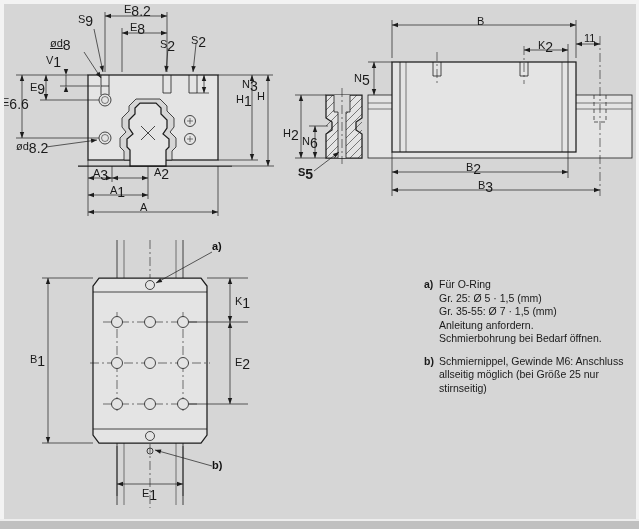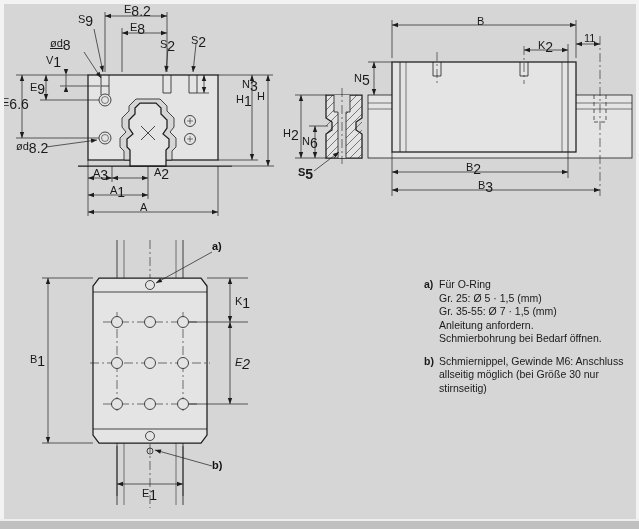--- a/index.html
+++ b/index.html
@@ -313,37 +313,37 @@
 <div class="dim" style="left:584px; top:33px;"><span>11</span><sub></sub></div>
 <div class="dim" style="left:354px; top:73px;"><span>N</span><sub>5</sub></div>
 <div class="dim" style="left:283px; top:128px;"><span>H</span><sub>2</sub></div>
 <div class="dim" style="left:302px; top:136px;"><span>N</span><sub>6</sub></div>
 <div class="dim" style="left:298px; top:167px;font-weight:bold;"><span>S</span><sub>5</sub></div>
 <div class="dim" style="left:466px; top:162px;"><span>B</span><sub>2</sub></div>
 <div class="dim" style="left:478px; top:180px;"><span>B</span><sub>3</sub></div>
 
 <div class="dim" style="left:235px; top:296px;"><span>K</span><sub>1</sub></div>
 <div class="dim" style="left:30px; top:354px;"><span>B</span><sub>1</sub></div>
-<div class="dim" style="left:235px; top:357px;font-style:italic;"><span>E</span><sub>2</sub></div>
+<div class="dim" style="left:235px; top:357px;"><span>E</span><sub>2</sub></div>
 <div class="dim" style="left:142px; top:488px;"><span>E</span><sub>1</sub></div>
 
 <div class="callout" style="left:212px; top:240px;">a)</div>
 <div class="callout" style="left:212px; top:459px;">b)</div>
 
 <div class="notes" style="left:424px; top:278px;">
   <div class="note">
     <div class="nline first"><span class="nmark">a)</span><span>Für O-Ring</span></div>
     <div class="nline">Gr. 25: Ø 5 · 1,5 (mm)</div>
     <div class="nline">Gr. 35-55: Ø 7 · 1,5 (mm)</div>
     <div class="nline">Anleitung anfordern.</div>
     <div class="nline">Schmierbohrung bei Bedarf öffnen.</div>
   </div>
   <div class="note">
     <div class="nline first"><span class="nmark">b)</span><span>Schmiernippel, Gewinde M6: Anschluss</span></div>
-    <div class="nline">allseitig möglich (bei Größe 30 nur</div>
+    <div class="nline">allseitig möglich (bei Größe 25 nur</div>
     <div class="nline">stirnseitig)</div>
   </div>
 </div>
 
 <div class="edge-top"></div>
 <div class="edge-left"></div>
 <div class="edge-right"></div>
 <div class="bottom-strip"></div>
 
 </div>

